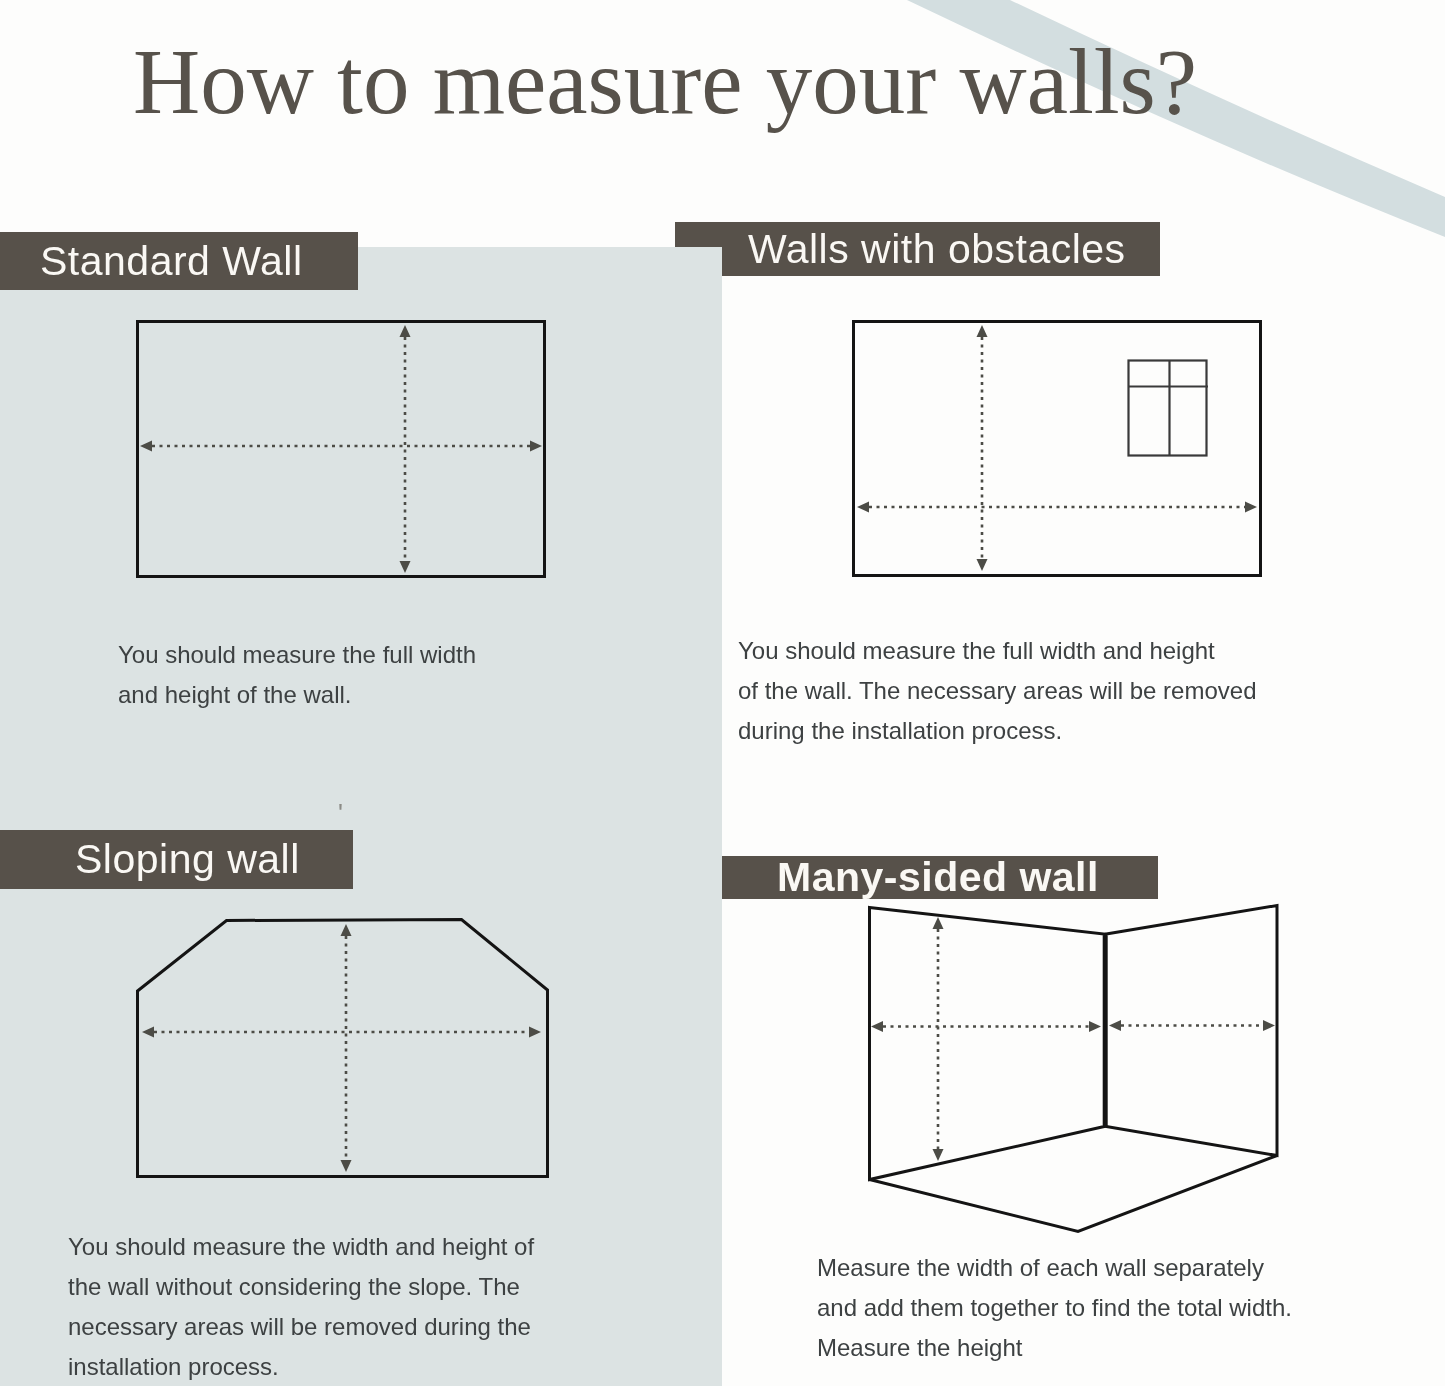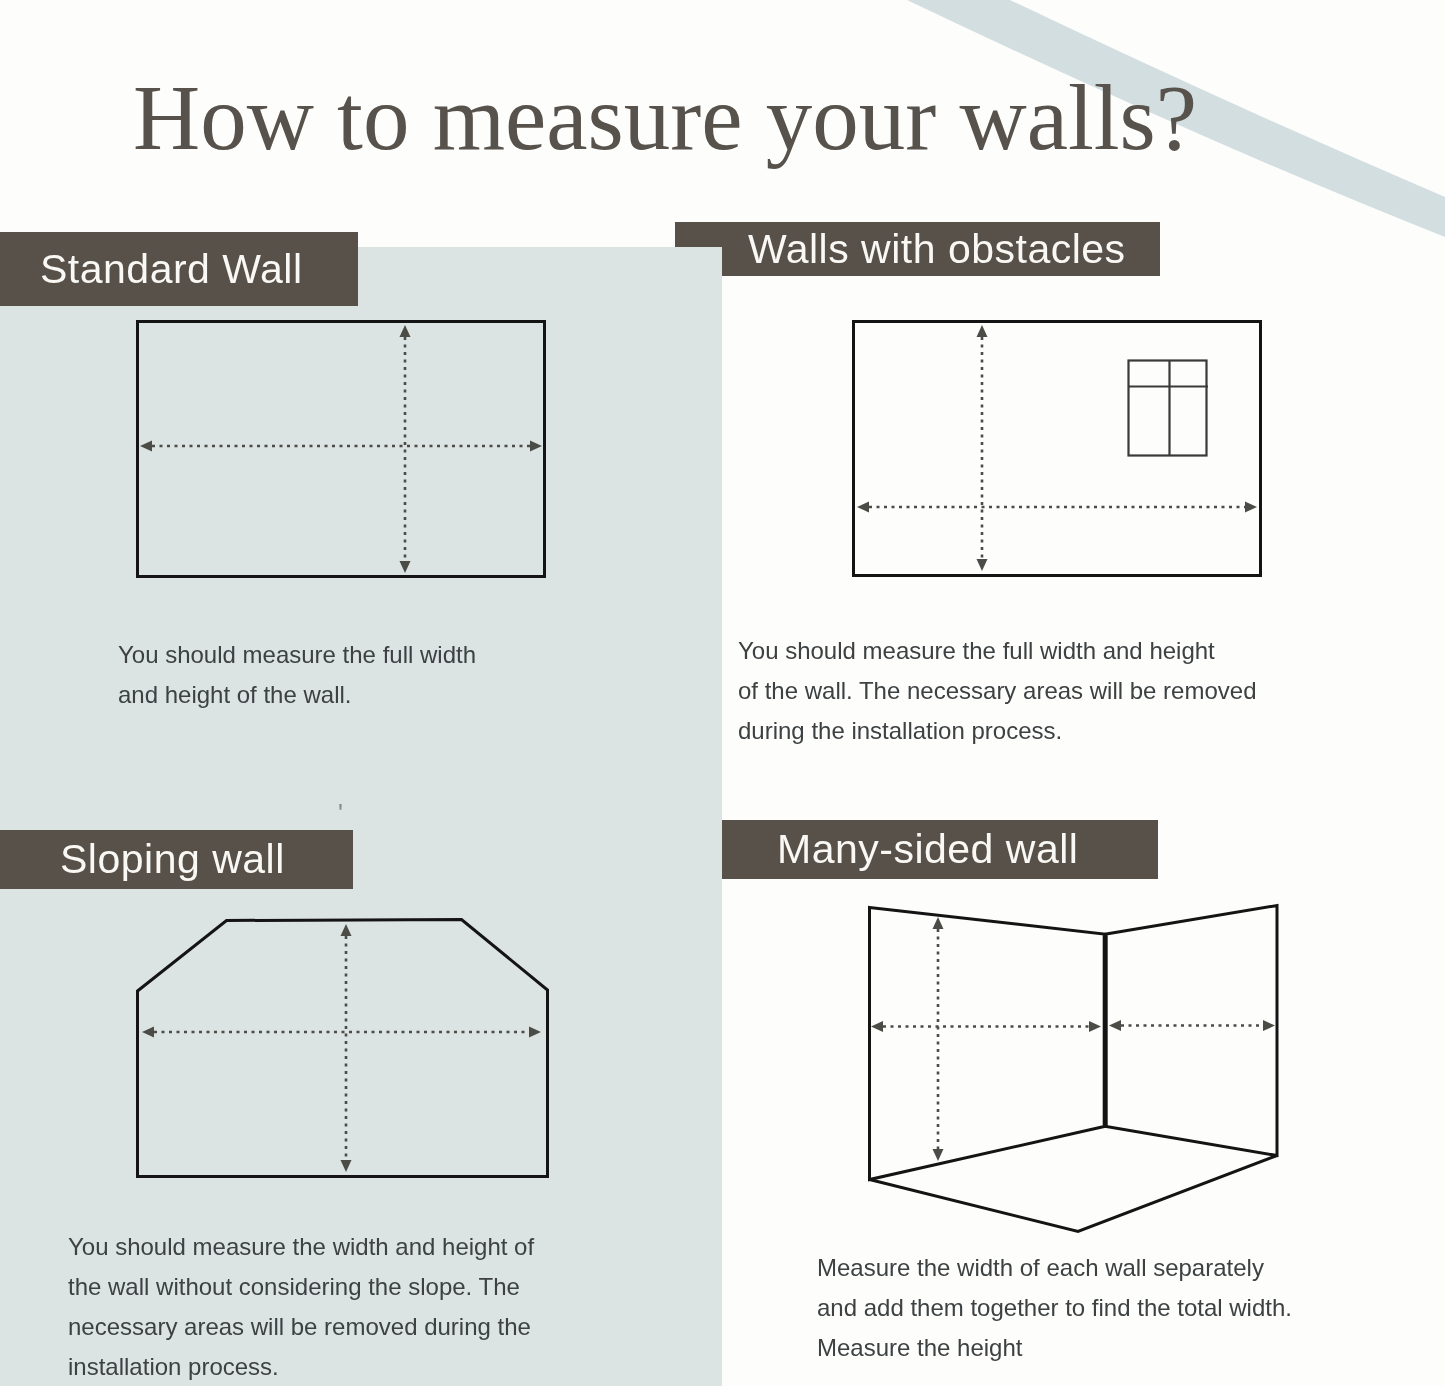--- a/index.html
+++ b/index.html
@@ -13,34 +13,34 @@
   
   #stripe-svg { left:0; top:0; z-index:0; }
 
   .bar { background:#57514a; display:flex; align-items:center; }
   .bar-label {
     color:#faf8f4; font-size:41px; letter-spacing:0.5px;
     white-space:nowrap; line-height:1;
   }
   #bar-obstacles { left:675px; top:222px; width:485px; height:54px; z-index:1; }
   #bar-obstacles .bar-label { padding-left:73px; }
-  #bar-many      { left:675px; top:820px; width:483px; height:59px; z-index:1; }
+  #bar-many      { left:675px; top:856px; width:483px; height:43px; z-index:1;font-weight:bold; }
   #bar-many .bar-label { padding-left:102px; }
 
   #panel { left:0; top:247px; width:722px; height:1139px; background:#dce3e3; z-index:2; }
 
-  #bar-standard { left:0; top:232px; width:358px; height:74px; z-index:3; }
+  #bar-standard { left:0; top:232px; width:358px; height:58px; z-index:3; }
   #bar-standard .bar-label { padding-left:40px; }
   #bar-sloping  { left:0; top:830px; width:353px; height:59px; z-index:3; }
-  #bar-sloping .bar-label { padding-left:60px;text-align:center; }
+  #bar-sloping .bar-label { padding-left:75px;text-align:center; }
 
   #page-title {
     left:133px; top:35px; z-index:4;
     font-family:"Liberation Serif", serif;
-    font-size:93px; line-height:1; color:#57524b; white-space:nowrap;margin-top:36px;
+    font-size:93px; line-height:1; color:#57524b; white-space:nowrap;
   }
 
   .desc {
     z-index:4; font-size:24px; line-height:40px; color:#3d4142;
     white-space:pre-line;
   }
   #desc-standard  { left:118px; top:611px; }
   #desc-obstacles { left:738px; top:607px; }
   #desc-sloping   { left:68px;  top:1203px; }
   #desc-many      { left:817px; top:1224px; }

